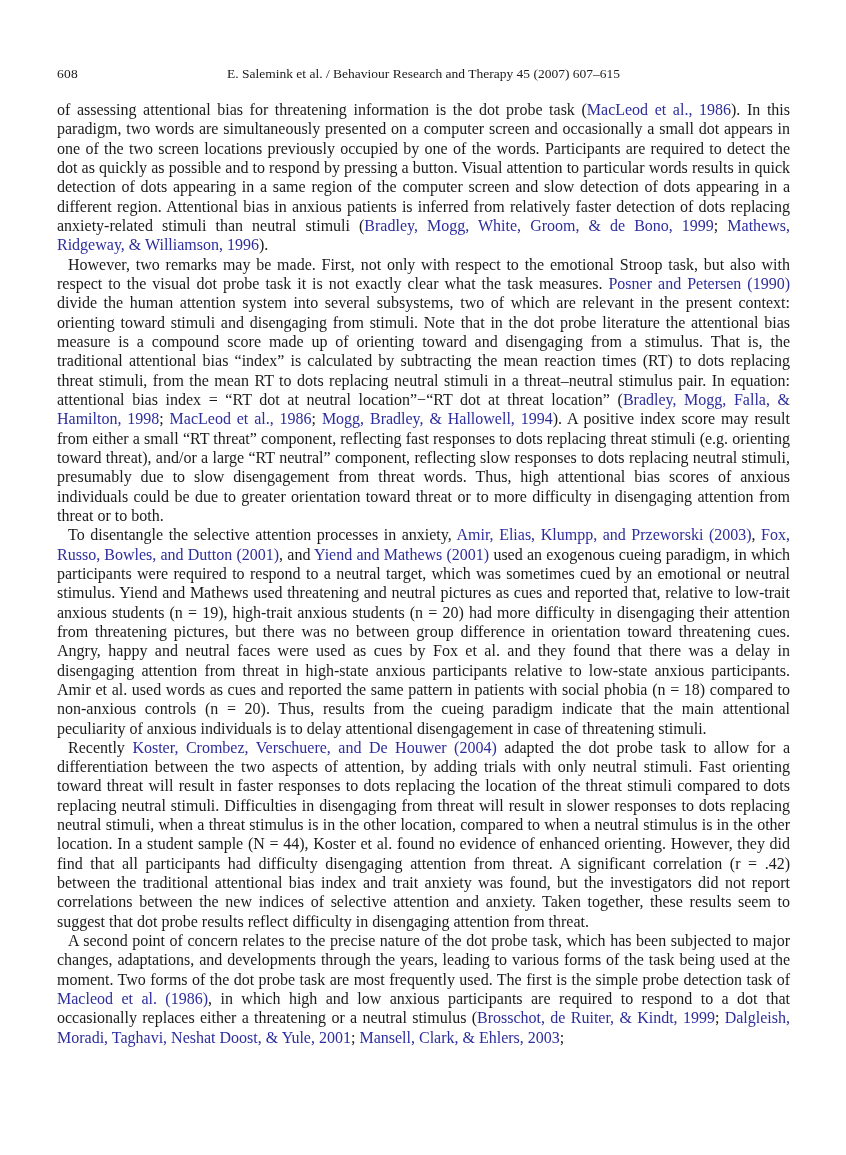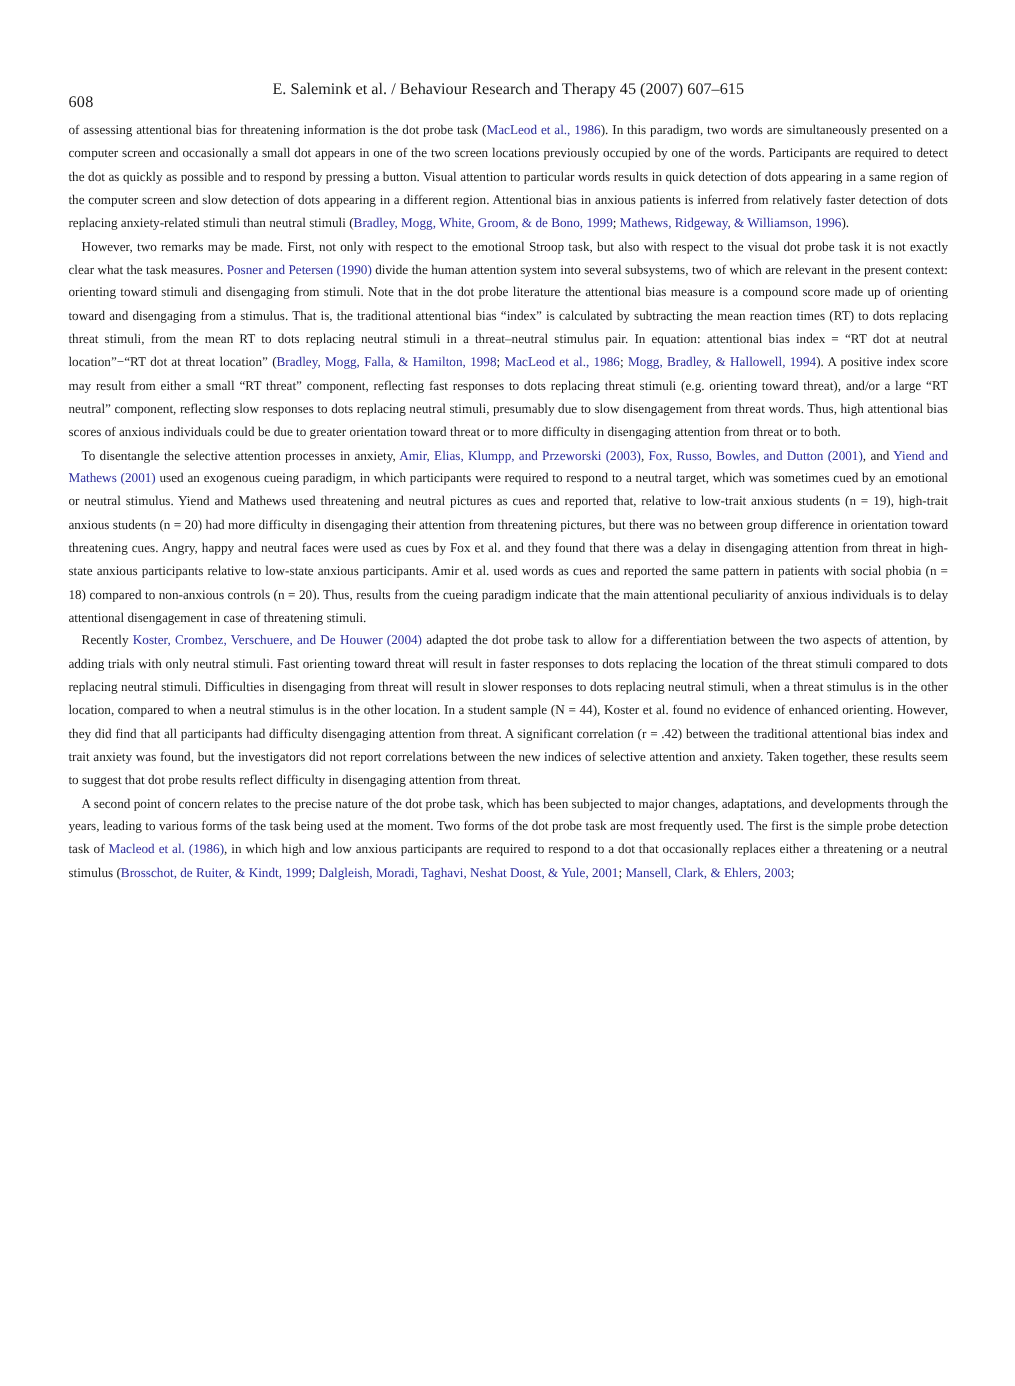--- a/index.html
+++ b/index.html
@@ -28,32 +28,31 @@
     width: 733px;
     font-size: 13.5px;
     line-height: 16px;
   }
   .page-number {
     position: absolute;
     left: 0;
     top: 0;
     font-style: normal;
     letter-spacing: 0.3px;
-    margin-top: 11px;
   }
   .running-head {
     display: block;
     text-align: center;
   }
   .article-body {
     position: absolute;
     top: 100px;
     left: 57px;
     width: 733px;
-    font-size: 11px;
+    font-size: 16px;
     line-height: 19.33px;
     text-align: justify;
   }
   p.para {
     margin: 0;
     padding: 0;
   }
   p.para.indent { text-indent: 11px; }
   .link { color: var(--link-color); cursor: pointer; text-decoration: none; }
   .italic { }

